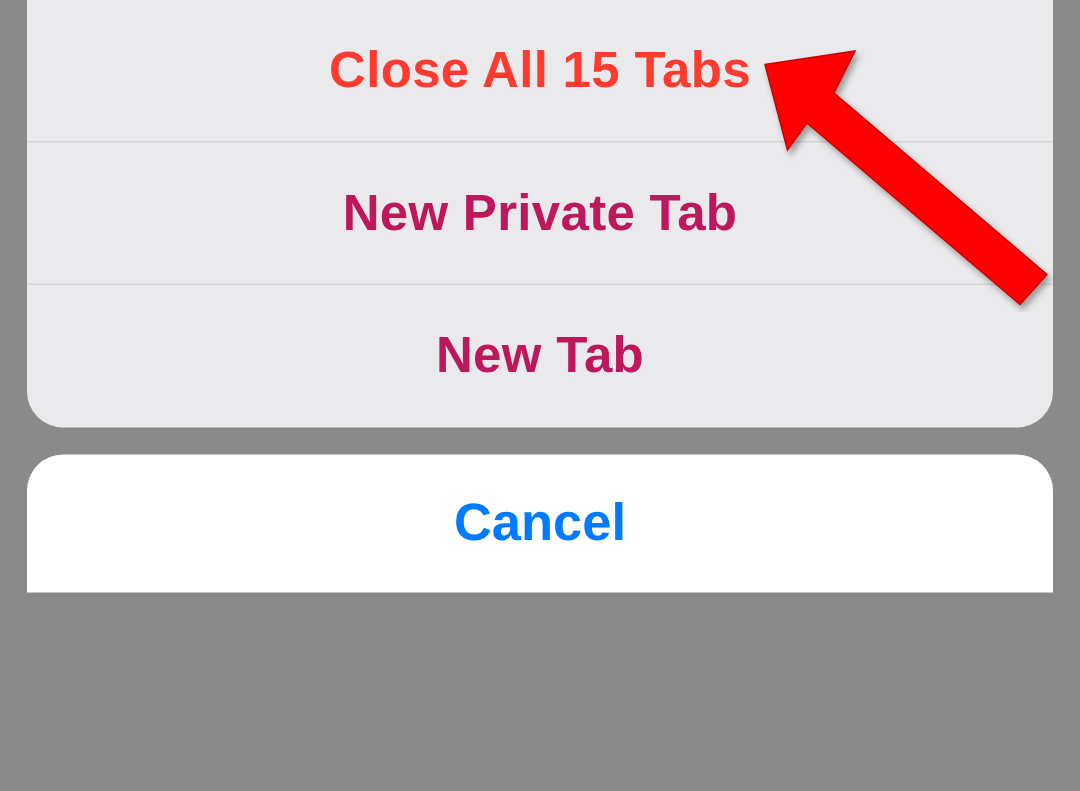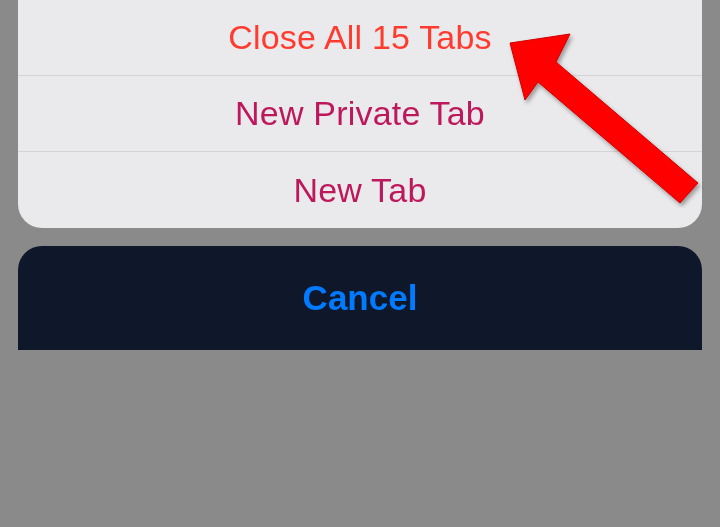--- a/index.html
+++ b/index.html
@@ -21,45 +21,45 @@
       left: 18px;
       right: 18px;
       bottom: 0;
     }
     .options-sheet {
       background: #eaeaec;
       border-radius: 0 0 24px 24px;
       overflow: hidden;
     }
     .option-row {
-      height: 76px;
+      height: 95px;
       display: flex;
       align-items: center;
       justify-content: center;
       font-size: 34px;
-      font-weight: 400;
+      font-weight: 700;
       cursor: pointer;
       border-bottom: 1px solid #d4d4d7;
       letter-spacing: 0.2px;
     }
     .option-row:last-child {
       border-bottom: none;
       text-align: center;
     }
     .destructive {
       color: #ff3b30;
     }
     .normal {
       color: #be185d;
     }
     .cancel-sheet {
       margin-top: 18px;
-      background: #0f172a;
+      background: #ffffff;
       border-radius: 24px 24px 0 0;
-      height: 104px;
+      height: 92px;
       display: flex;
       align-items: center;
       justify-content: center;
       font-size: 35px;
       font-weight: 600;
       color: #007aff;
       cursor: pointer;
     }
     .arrow-annotation {
       position: absolute;

